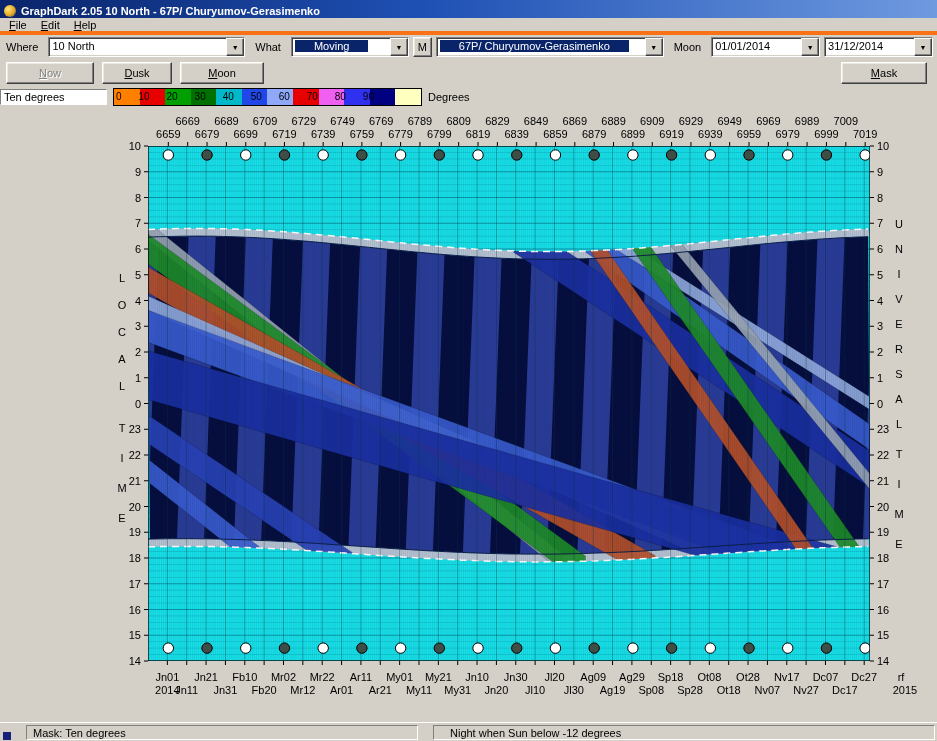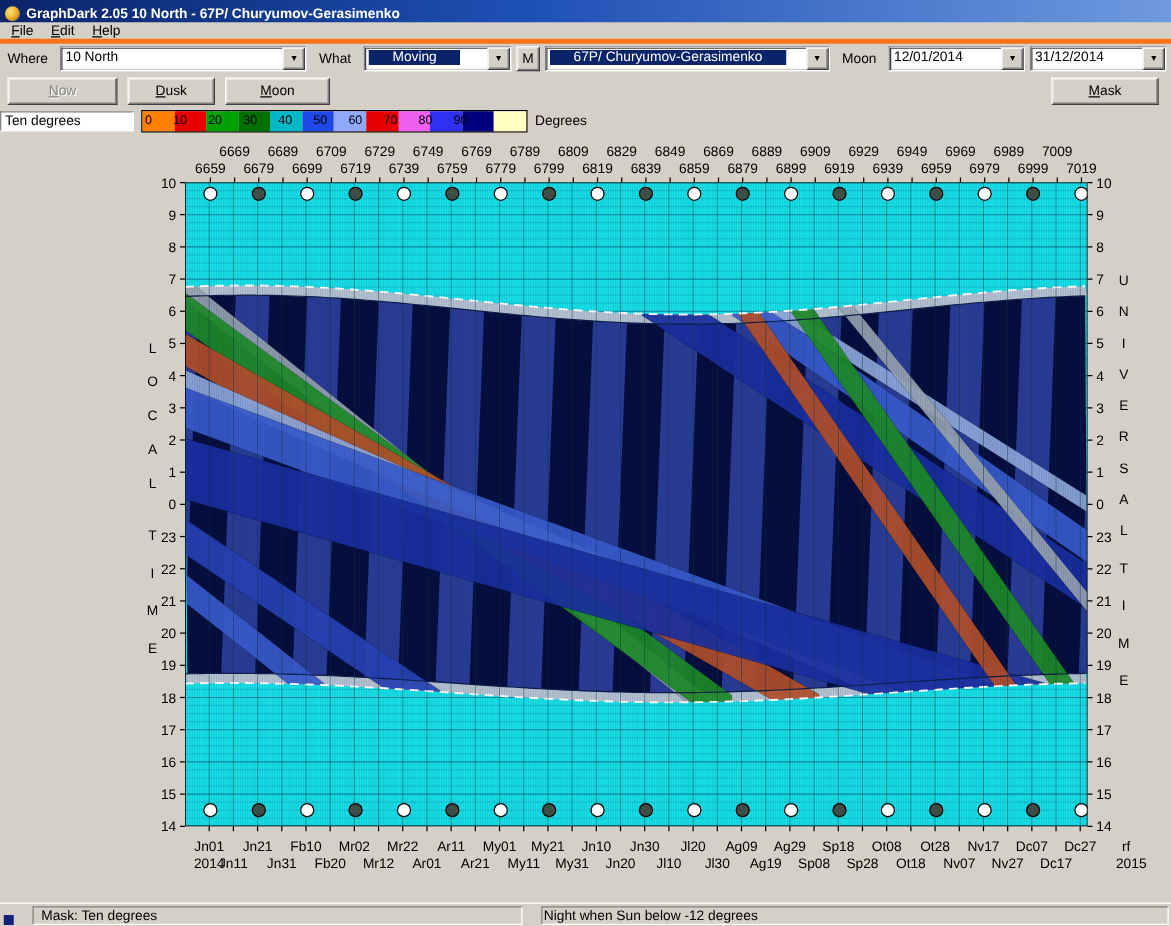--- a/index.html
+++ b/index.html
@@ -28,21 +28,21 @@
   .legendbar{position:relative;width:307px;height:16px;border:1px solid #000;display:flex;margin-left:6px;box-sizing:content-box;}
   .seg{flex:1;}
   .lticks{position:absolute;left:2px;top:1px;width:258px;display:flex;justify-content:space-between;font-size:10px;line-height:13px;}
   .degl{margin-left:6px;}
   .chartwrap{height:616px;background:#d4d0c8;}
   svg{font-family:"Liberation Sans",sans-serif;display:block;}
   .statusbar{height:19px;display:flex;align-items:flex-end;gap:15px;padding:1px 2px;border-top:1px solid #fff;box-sizing:border-box;}
   .gripsq{width:8px;height:8px;background:#16227a;margin-left:1px;flex:0 0 auto;}
   .panel{height:15px;border:1px solid;border-color:#808080 #fff #fff #808080;padding:0 6px;display:flex;align-items:center;box-sizing:border-box;white-space:nowrap;}
   .p1{width:392px;}
-  .p2{flex:1;padding-left:1px;}
+  .p2{flex:1;padding-left:16px;}
   .sp8{margin-left:8px;} .sp4{margin-left:4px;} .sp2{margin-left:8px;}
 </style>
 </head>
 <body>
 
 <div class="app">
 
   <div class="titlebar">
     <span class="appicon"></span>
     <span class="wtitle">GraphDark 2.05  10 North  -  67P/ Churyumov-Gerasimenko</span>
@@ -67,21 +67,21 @@
     </div>
     <button class="btn mbtn sp4">
         <span>M</span>
       </button>
     <div class="combo sp4" style="width:228px">
       <span class="combo-text"><span class="selhl">67P/ Churyumov-Gerasimenko</span></span>
       <span class="combo-btn"></span>
     </div>
     <span class="lbl sp8">Moon</span>
     <div class="combo sp2" style="width:109px">
-      <span class="combo-text">12/01/2014</span>
+      <span class="combo-text">01/01/2014</span>
       <span class="combo-btn"></span>
     </div>
     <div class="combo sp4" style="width:109px">
       <span class="combo-text">31/12/2014</span>
       <span class="combo-btn"></span>
     </div>
   </div>
 
   <div class="toolbar2">
     <button class="btn disabled" style="width:88px" disabled="">

